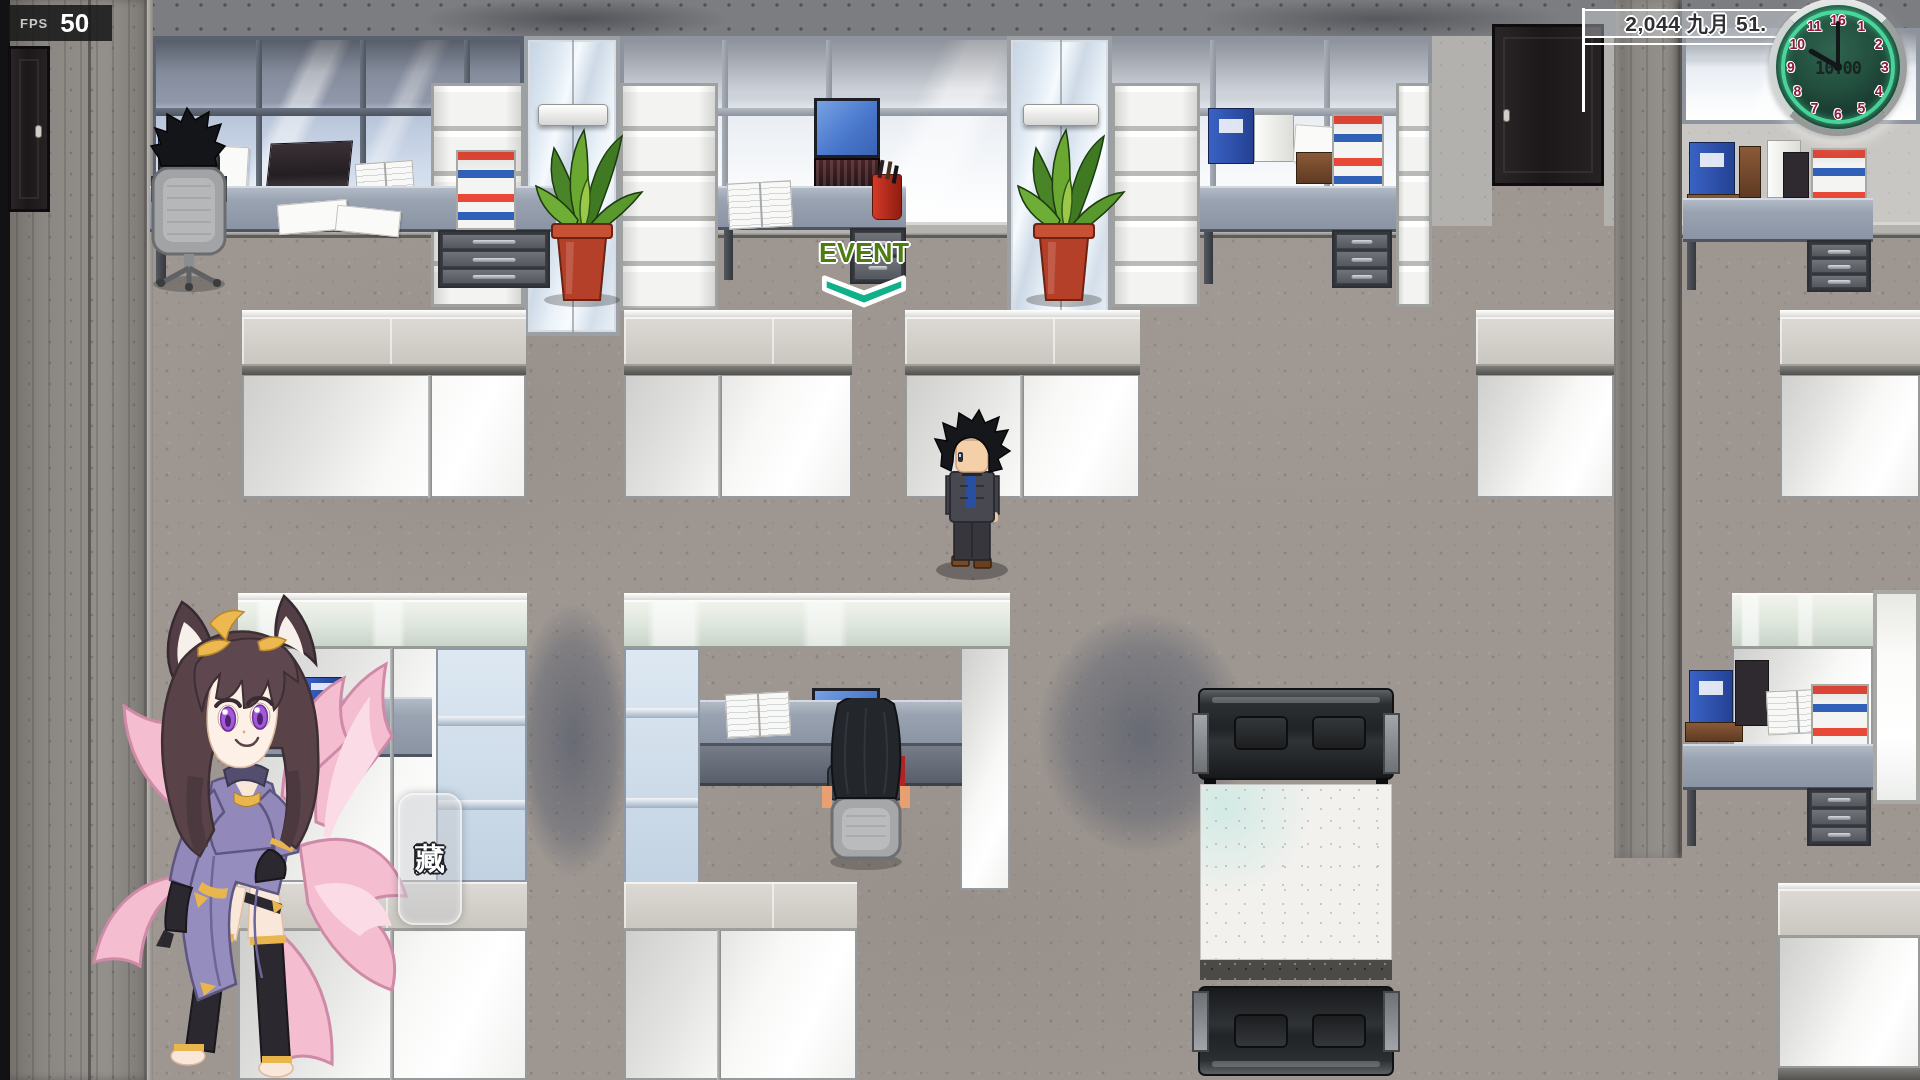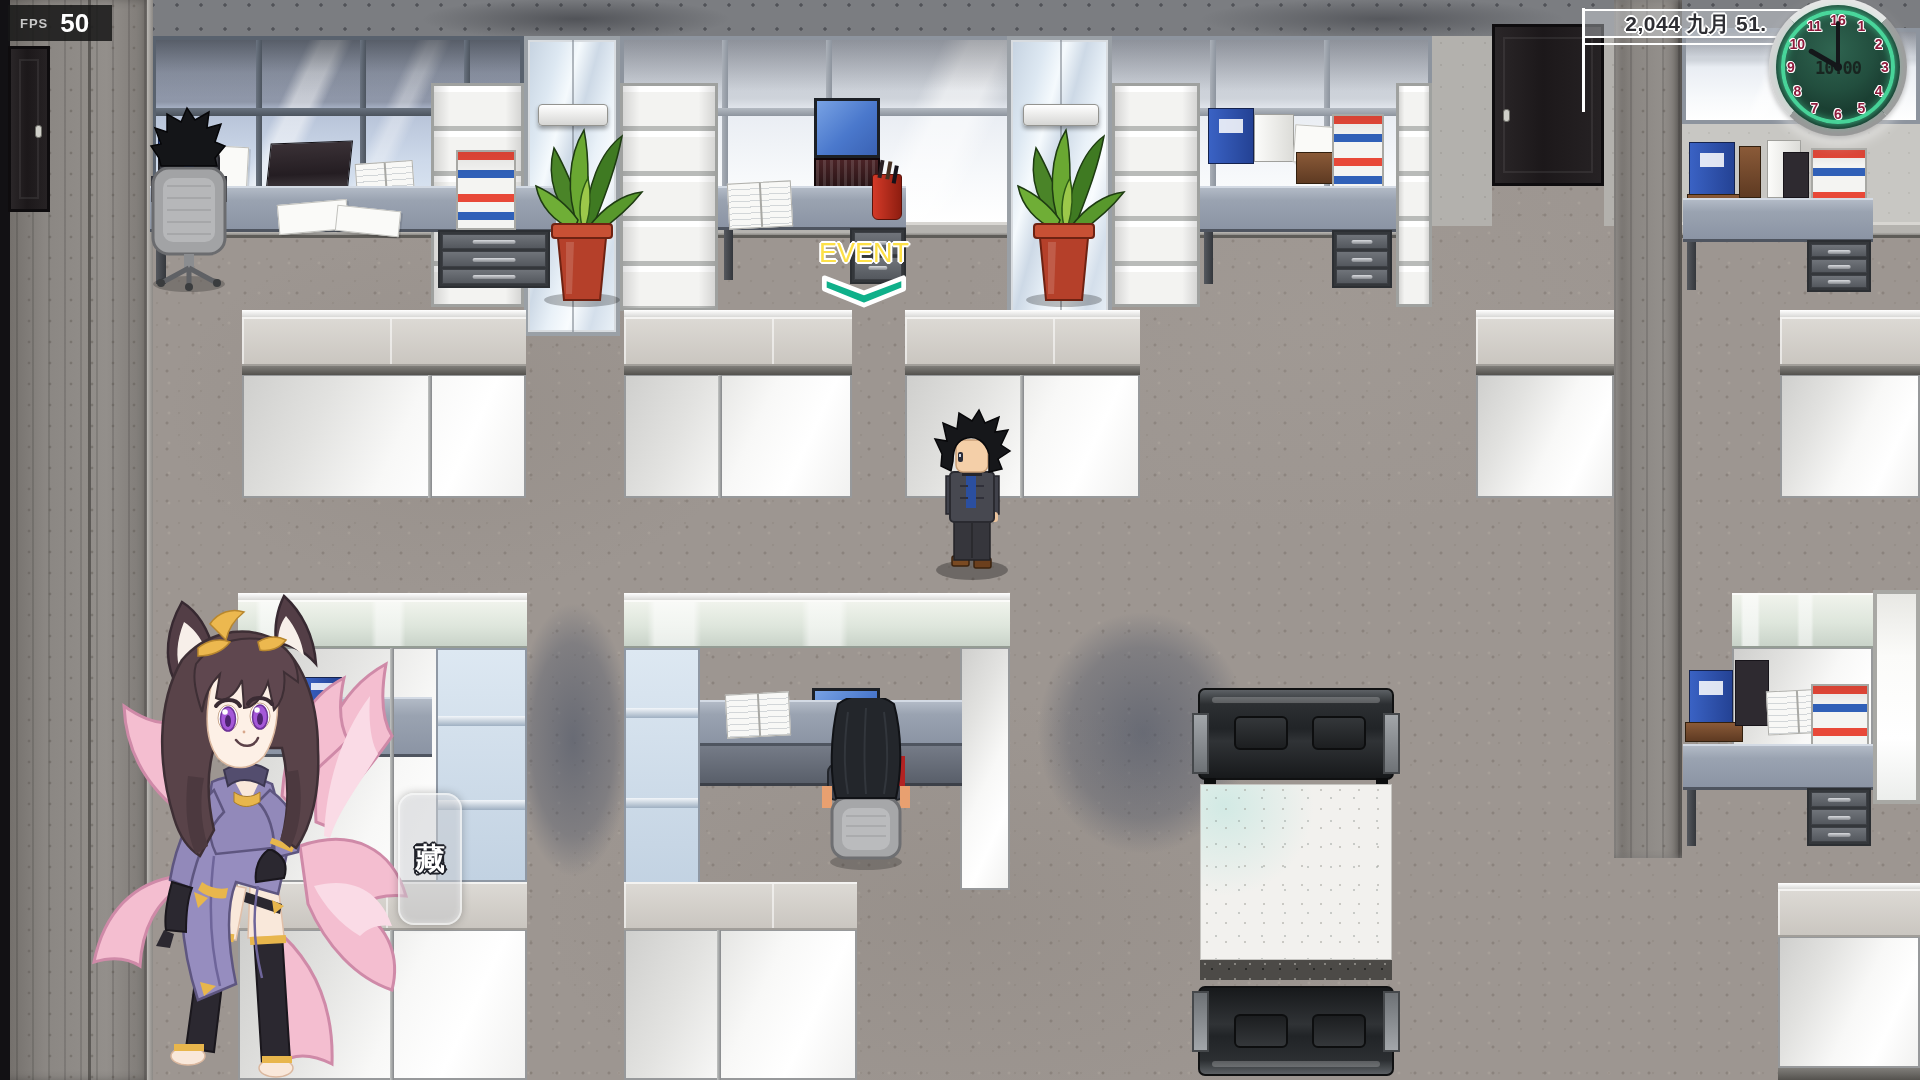--- a/index.html
+++ b/index.html
@@ -151,21 +151,21 @@
     text-shadow:1px 0 #fff,-1px 0 #fff,0 1px #fff,0 -1px #fff,1px 1px #fff,-1px -1px #fff;}
   #digital-time{left:50%;top:50%;transform:translate(-50%,-46%);font-family:"DejaVu Sans Mono",monospace;
     font-size:17px;font-weight:700;color:rgba(22,28,26,.85);letter-spacing:-1px;}
   .hand{left:50%;bottom:50%;transform-origin:50% 100%;background:#14171a;border-radius:3px;}
   #hour-hand{width:5px;height:34px;margin-left:-2.5px;}
   #minute-hand{width:3.5px;height:46px;margin-left:-1.75px;}
   #clock-cap{left:50%;top:50%;width:8px;height:8px;margin:-4px 0 0 -4px;border-radius:50%;background:#14171a;}
 
   
   #event-marker{left:806px;top:238px;width:116px;height:72px;text-align:center;}
-  #event-text{position:static;font-size:27px;font-weight:400;letter-spacing:0;color:#fde047;}
+  #event-text{position:static;font-size:27px;font-weight:700;letter-spacing:0;color:#4d7c0f;}
   #hide-button{left:398px;top:793px;width:64px;height:132px;background:rgba(202,203,208,.5);
     border:2px solid rgba(255,255,255,.6);border-radius:16px;box-shadow:0 0 8px rgba(0,0,0,.25), inset 0 0 6px rgba(255,255,255,.4);
     display:flex;flex-direction:column;align-items:center;justify-content:center;gap:2px;cursor:pointer;}
   #hide-chevrons{position:static;font-size:22px;font-weight:800;color:#fff;letter-spacing:-6px;margin-right:6px;}
   .hide-char{position:static;font-size:30px;font-weight:700;color:#fff;line-height:36px;}
 </style>
 </head>
 <body>
 
 <div id="stage">

